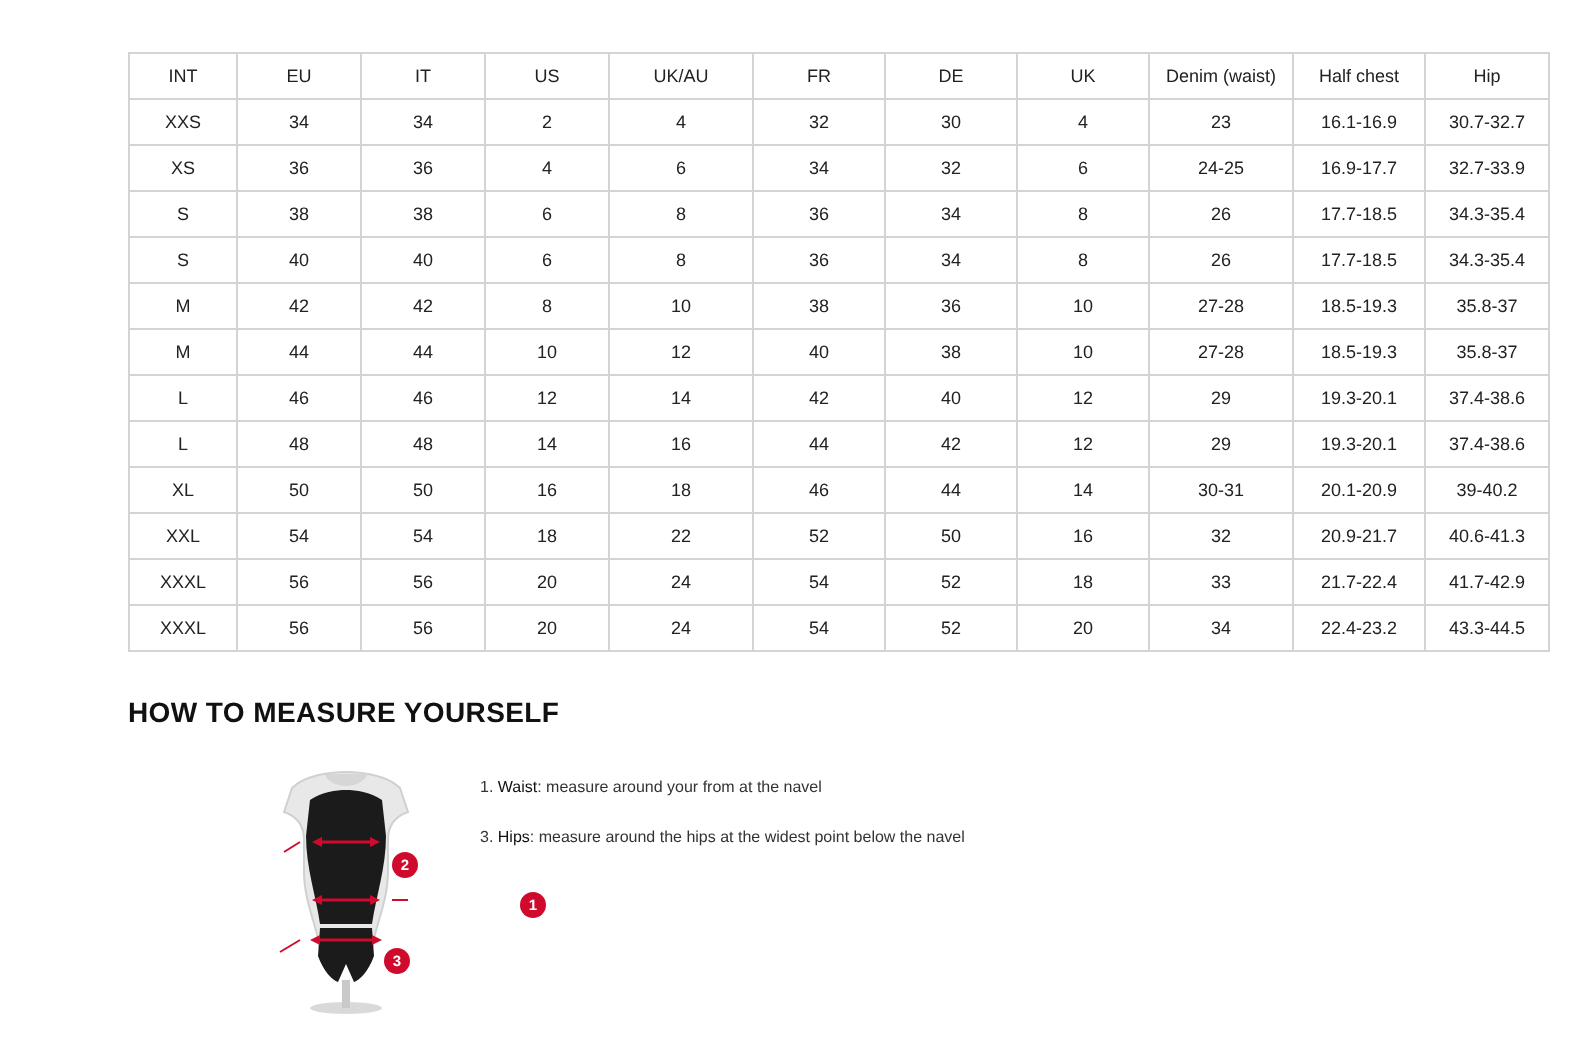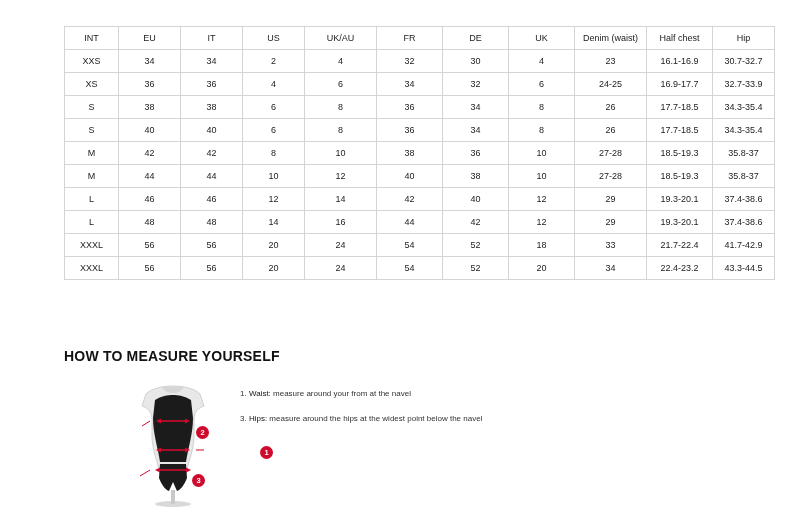--- a/index.html
+++ b/index.html
@@ -255,20 +255,46 @@
           <td>14</td>
           <td>16</td>
           <td>44</td>
           <td>42</td>
           <td>12</td>
           <td>29</td>
           <td>19.3-20.1</td>
           <td>37.4-38.6</td>
         </tr>
         <tr>
+          <td>XL</td>
+          <td>50</td>
+          <td>50</td>
+          <td>16</td>
+          <td>18</td>
+          <td>46</td>
+          <td>44</td>
+          <td>14</td>
+          <td>30-31</td>
+          <td>20.1-20.9</td>
+          <td>39-40.2</td>
+        </tr>
+        <tr>
+          <td>XXL</td>
+          <td>54</td>
+          <td>54</td>
+          <td>18</td>
+          <td>22</td>
+          <td>52</td>
+          <td>50</td>
+          <td>16</td>
+          <td>32</td>
+          <td>20.9-21.7</td>
+          <td>40.6-41.3</td>
+        </tr>
+        <tr>
           <td>XXXL</td>
           <td>56</td>
           <td>56</td>
           <td>20</td>
           <td>24</td>
           <td>54</td>
           <td>52</td>
           <td>18</td>
           <td>33</td>
           <td>21.7-22.4</td>

